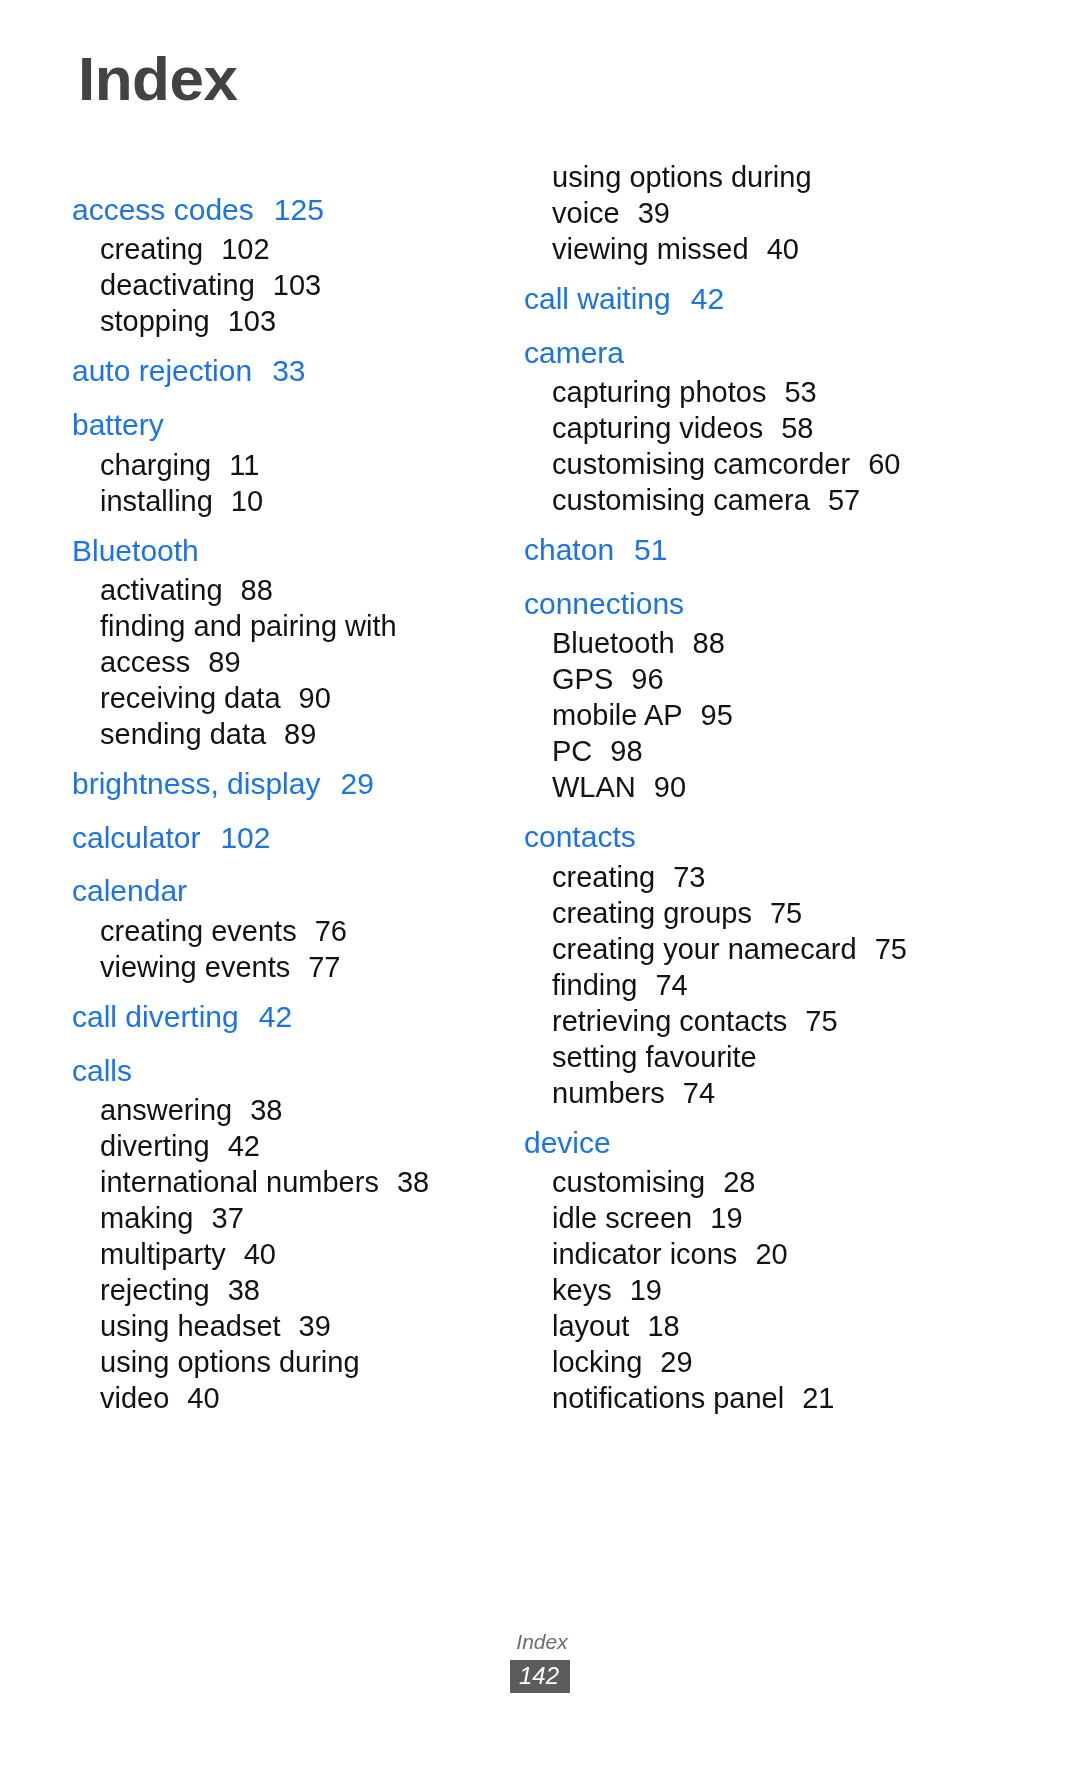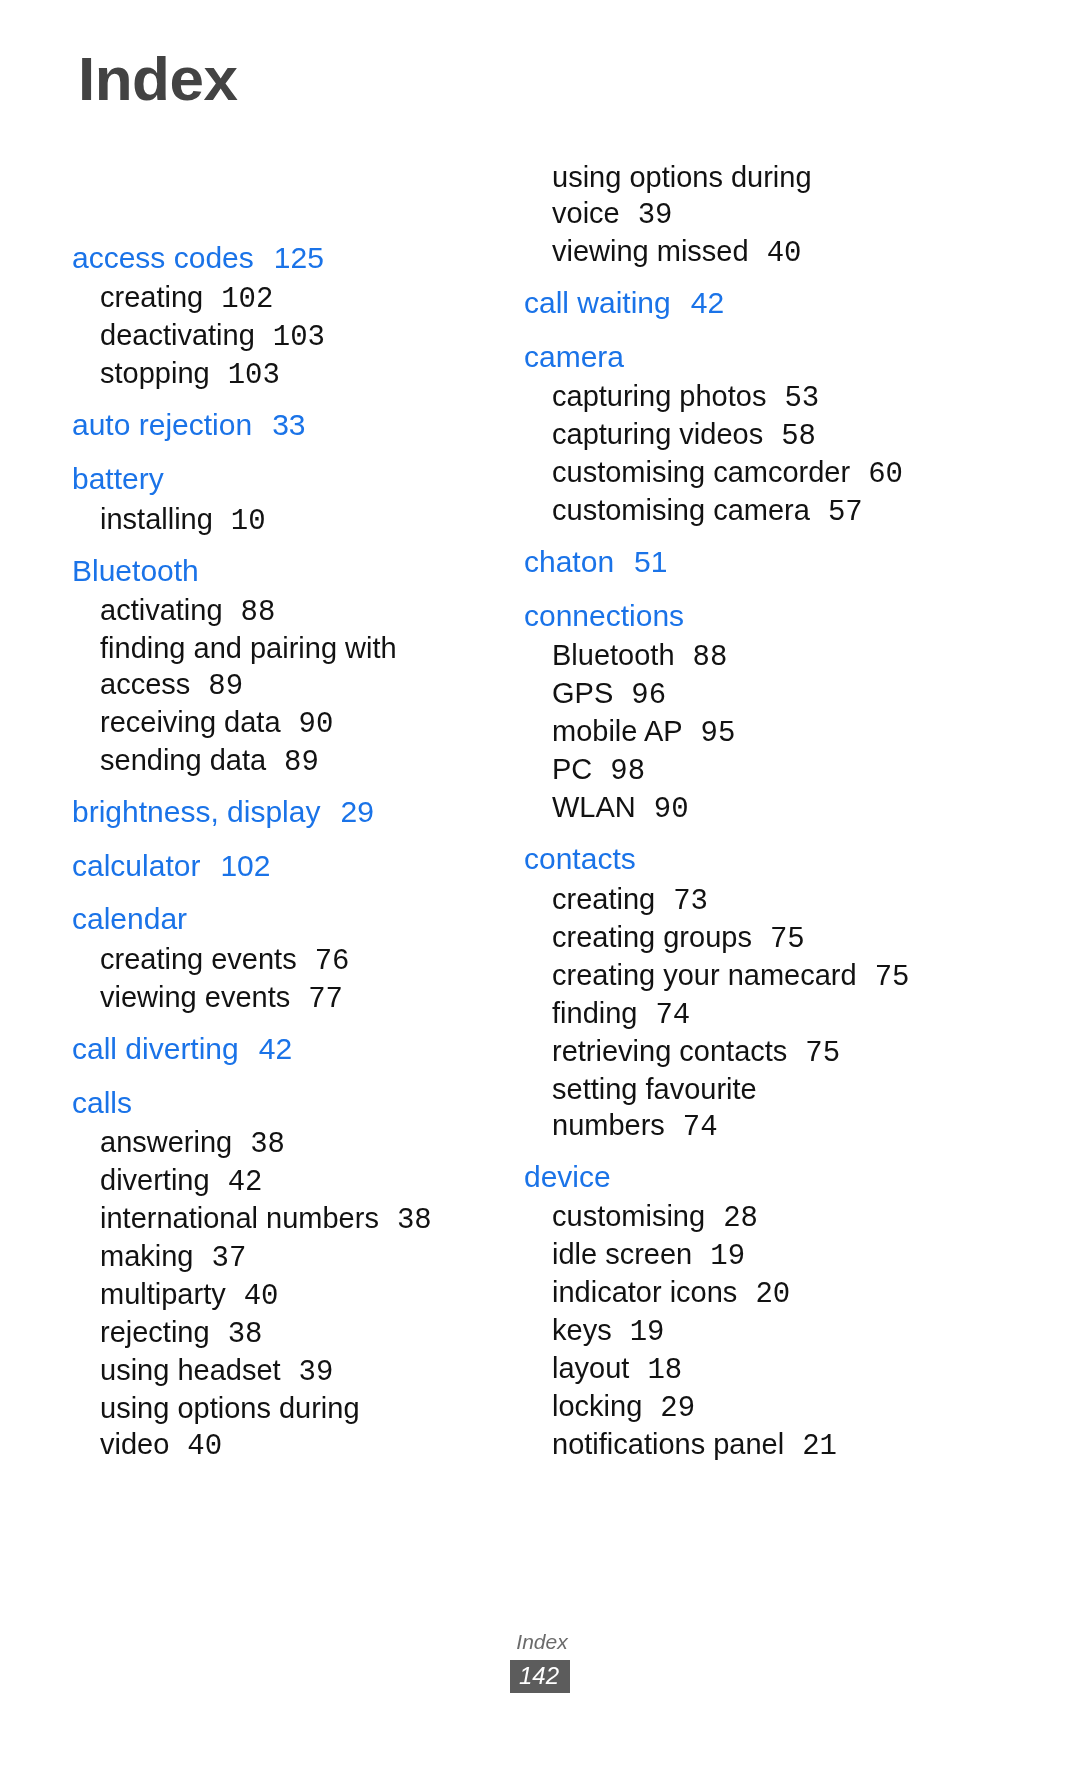--- a/index.html
+++ b/index.html
@@ -70,21 +70,20 @@
   .sub {
     color: #121212;
     font-size: 29px;
     line-height: 1.24;
     padding-left: 28px;
     white-space: nowrap;
   }
 
   .sub .pg {
     padding-left: 18px;
-    font-family: Liberation Mono, monospace;
   }
 
   .footer {
     position: absolute;
     left: 0;
     top: 1630px;
     width: 1080px;
     display: flex;
     flex-direction: column;
     align-items: center;
@@ -122,20 +121,21 @@
         <div class="entry-group">
           <div class="sub"><span>creating</span><span class="pg">102</span></div>
           <div class="sub"><span>deactivating</span><span class="pg">103</span></div>
           <div class="sub"><span>stopping</span><span class="pg">103</span></div>
         </div>
         <div class="entry-group">
           <div class="heading"><span>auto rejection</span><span class="pg">33</span></div>
         </div>
         <div class="entry-group">
           <div class="heading"><span>battery</span></div>
+          <div class="sub"><span>charging</span><span class="pg">11</span></div>
           <div class="sub"><span>installing</span><span class="pg">10</span></div>
         </div>
         <div class="entry-group">
           <div class="heading"><span>Bluetooth</span></div>
           <div class="sub"><span>activating</span><span class="pg">88</span></div>
           <div class="sub"><span>finding and pairing with</span></div>
           <div class="sub"><span>access</span><span class="pg">89</span></div>
           <div class="sub"><span>receiving data</span><span class="pg">90</span></div>
           <div class="sub"><span>sending data</span><span class="pg">89</span></div>
         </div>

